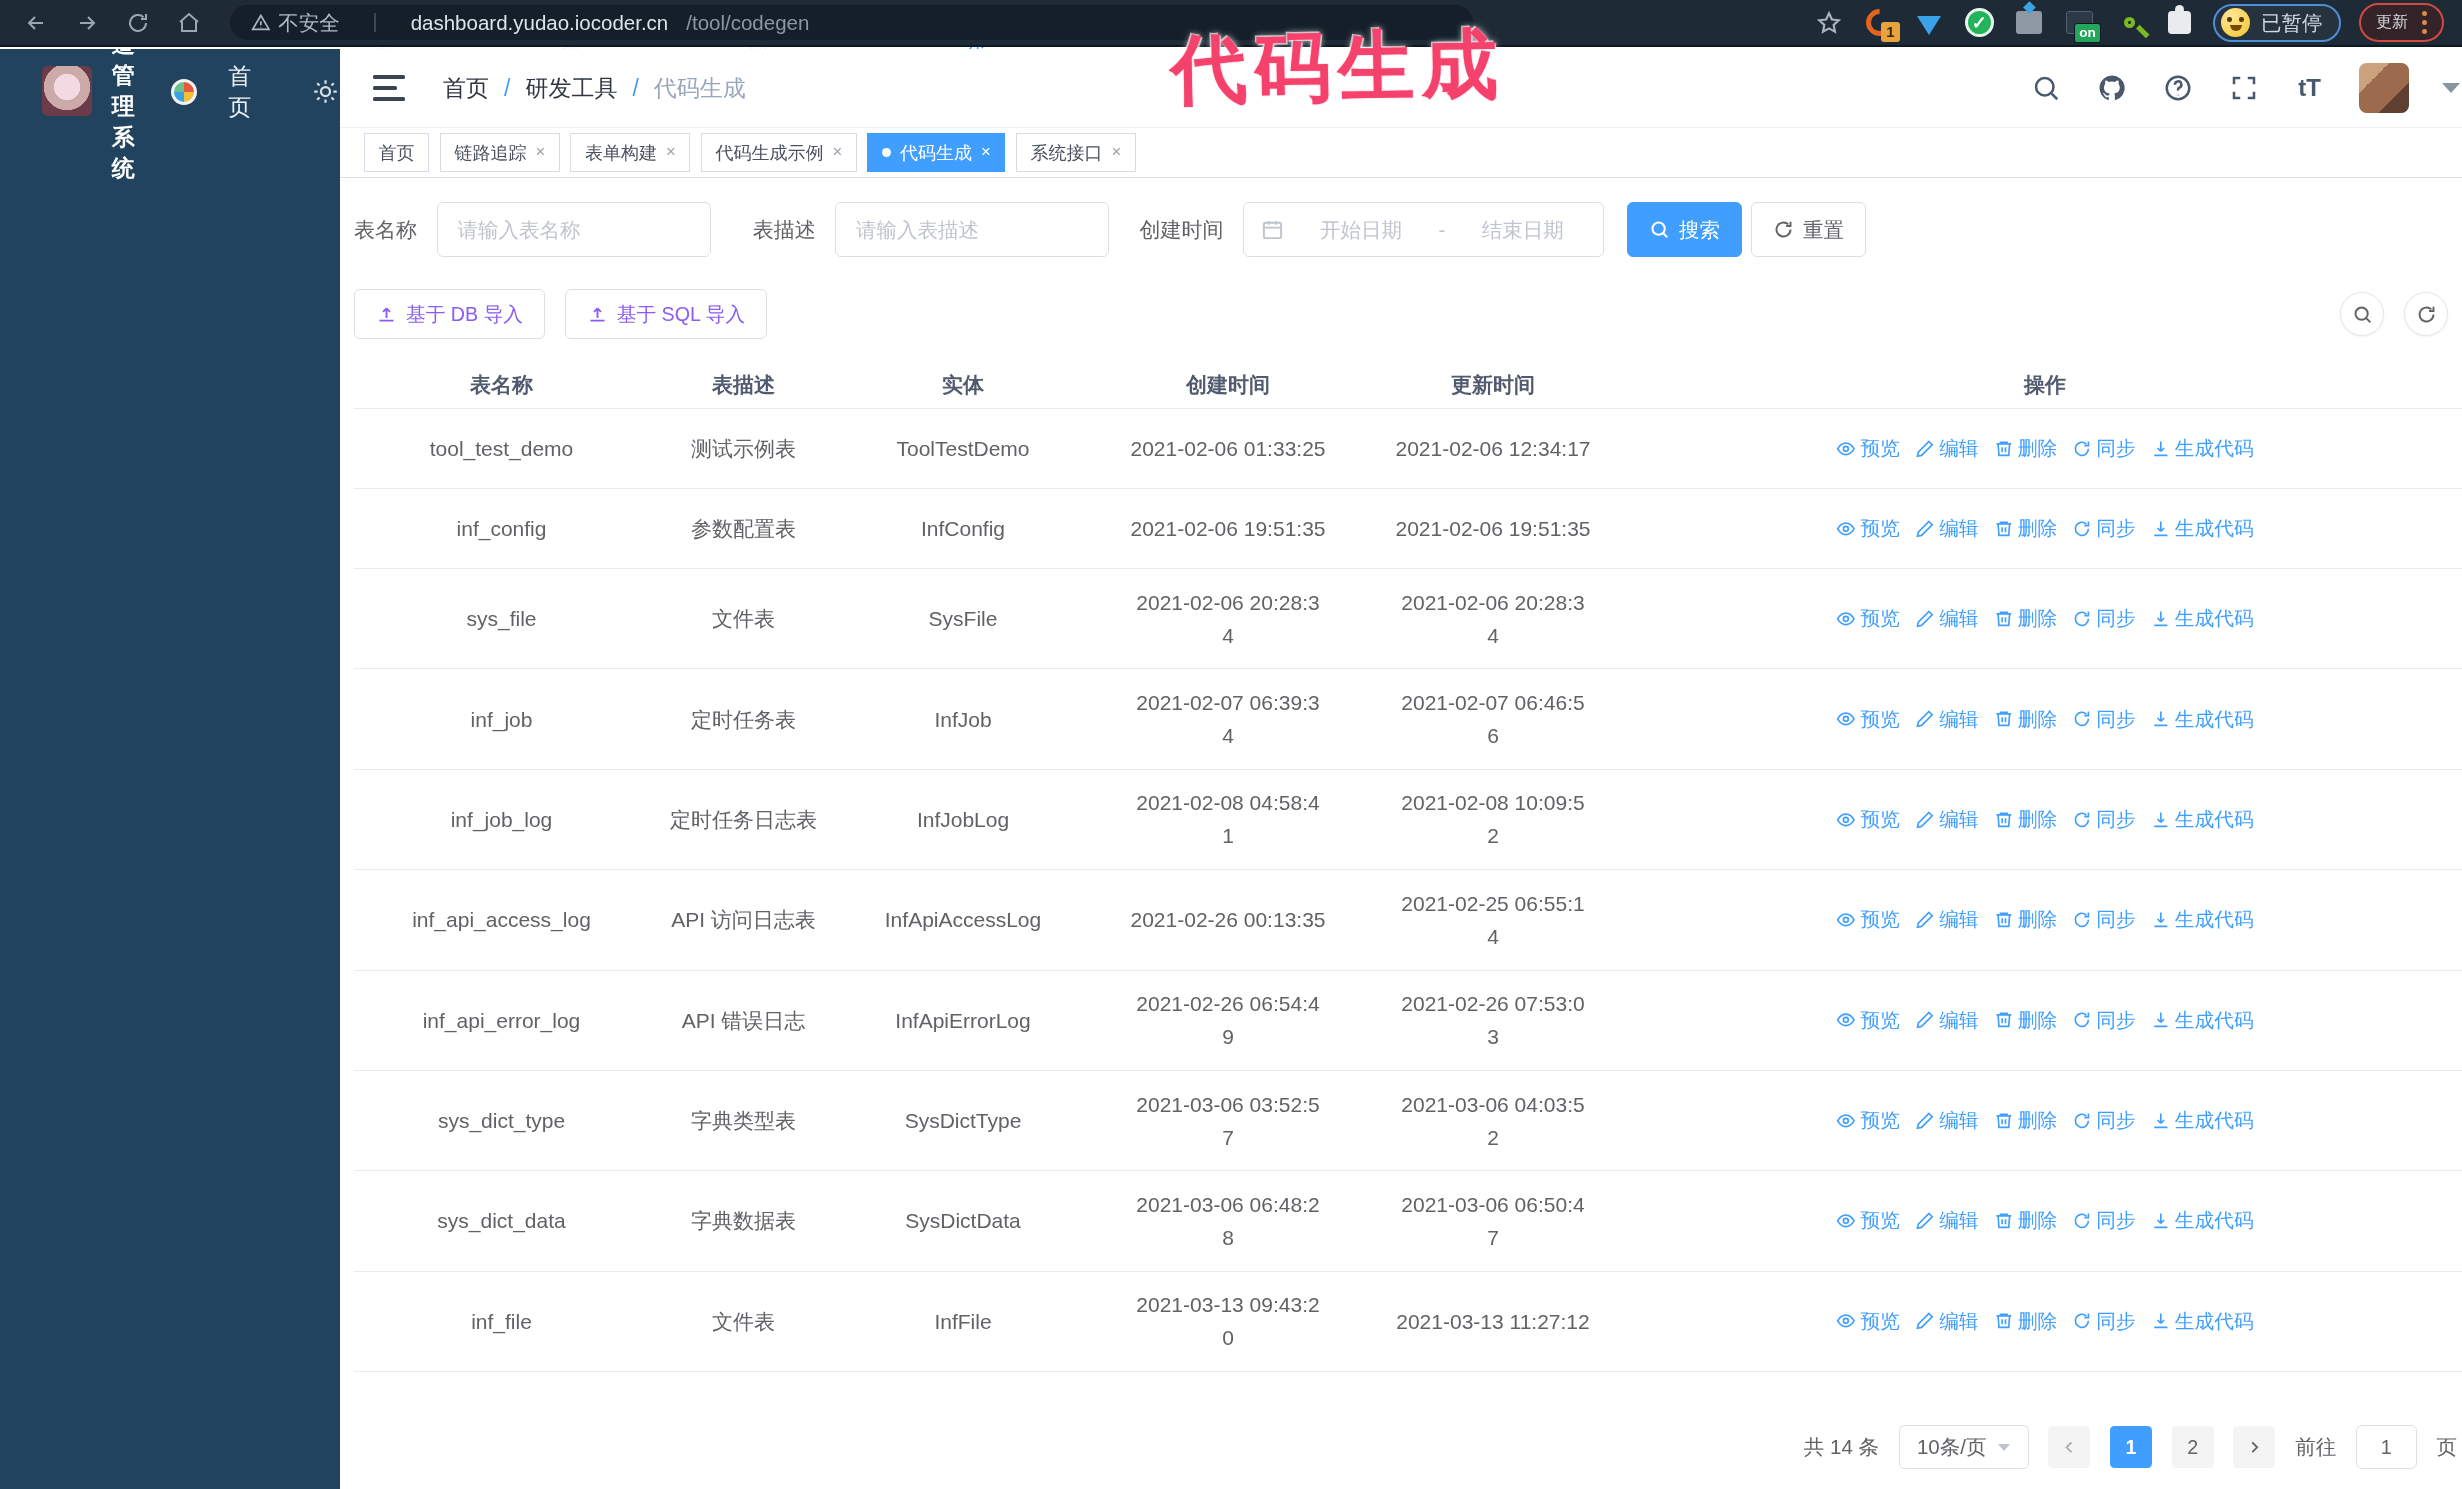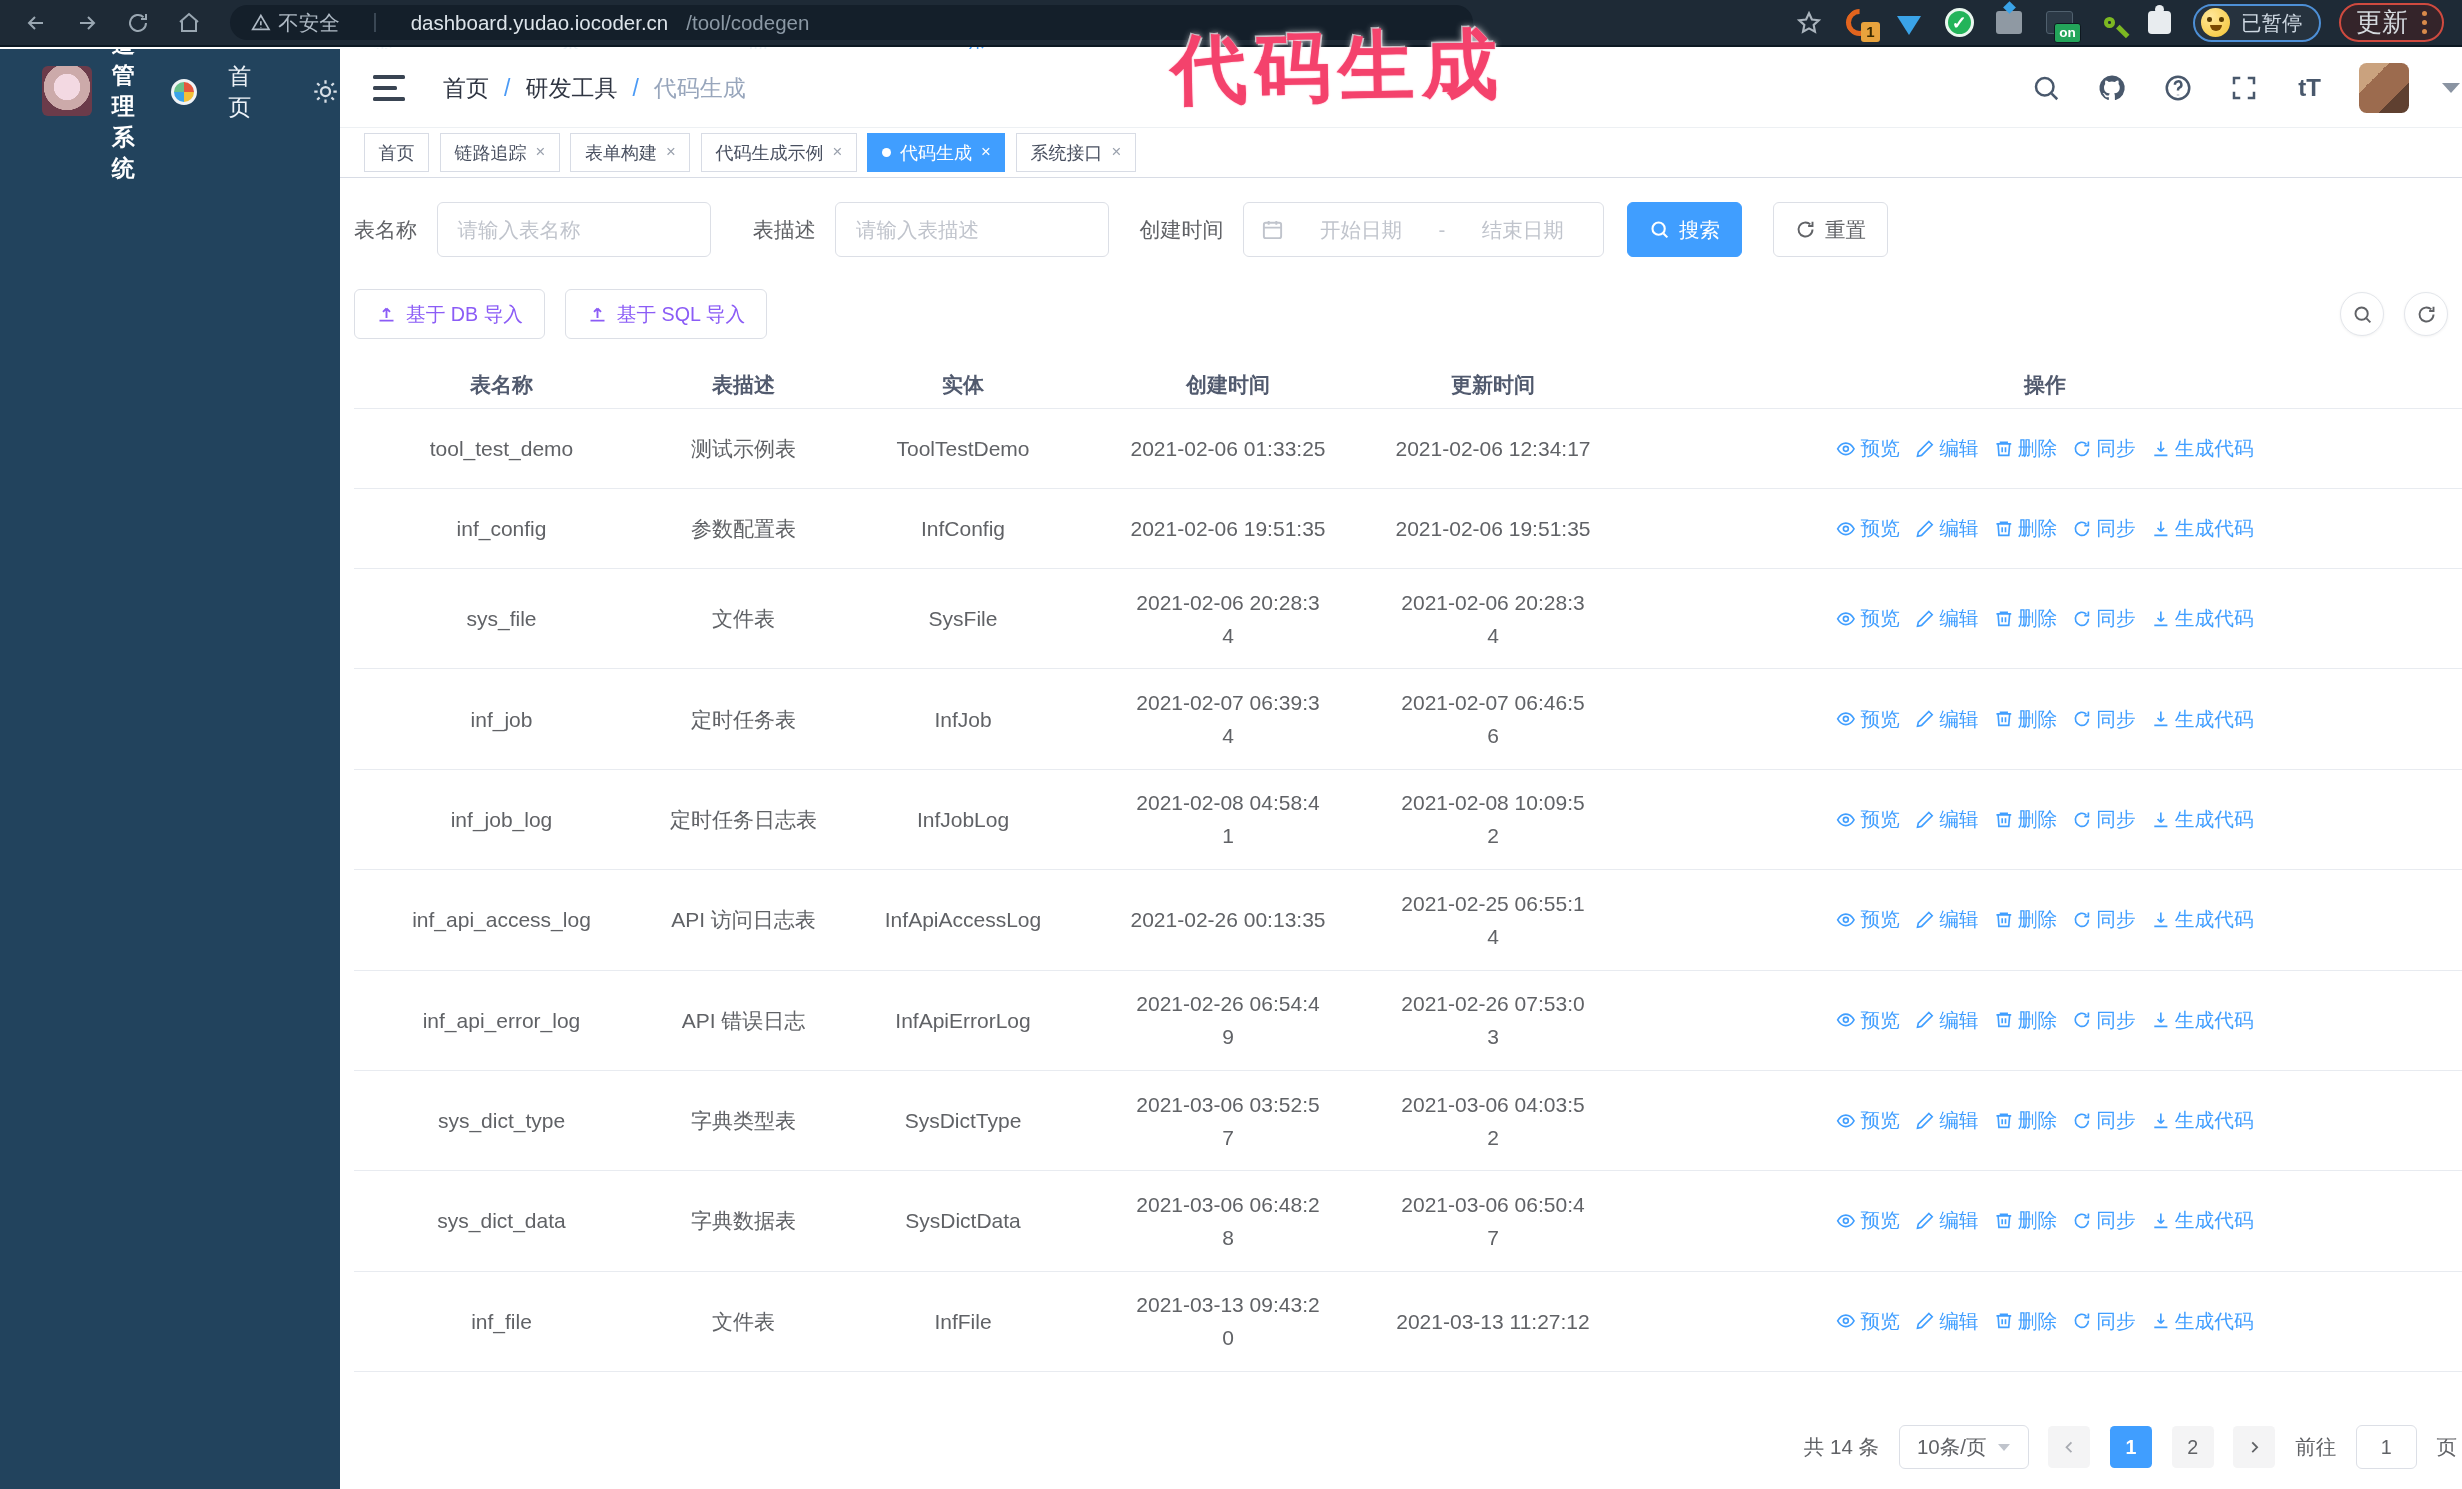--- a/index.html
+++ b/index.html
@@ -57,21 +57,21 @@
     padding:0 16.7px 0 6px; border-radius:19px; border:2.3px solid #4d8fd6;
     background:#26323e; color:#cfd9e3; font-size:20.5px; }
   .emoji-face { width:29px; height:29px; border-radius:50%;
     background:radial-gradient(circle at 35% 30%, #ffe89a, #f5c331); position:relative; }
   .emoji-face:before { content:""; position:absolute; left:6px; top:9px; width:4.5px;
     height:4.5px; border-radius:50%; background:#5a3b00; box-shadow:12px 0 0 #5a3b00; }
   .emoji-face:after { content:""; position:absolute; left:8.3px; top:16.7px; width:12px;
     height:6px; border-radius:0 0 12px 12px; background:#7a4a00; }
   .update-group { display:flex; align-items:center; gap:13.6px; height:39px;
     padding:0 15px; border-radius:19.7px; border:2.3px solid #cf4a3f; background:#34242a; }
-  .update-label { color:#d4d9de; font-size:26px; }
+  .update-label { color:#d4d9de; font-size:16px; }
   .dots-menu { display:flex; flex-direction:column; gap:3.8px; }
   .dots-menu i { width:5.3px; height:5.3px; border-radius:50%; background:#d98a4a; }
 
   
   .app { position:absolute; left:0; top:49px; width:2462px; height:1440px;
     display:flex; }
 
   
   .sidebar { width:340px; flex:none; background:#22435d; color:#e7edf3;
     display:flex; flex-direction:row; }
@@ -150,21 +150,21 @@
     font-size:20.5px; }
   .date-box svg { width:23px; height:23px; color:#c0c4cc; flex:none; }
   .date-ph { flex:1; text-align:center; }
   .date-sep { color:#c0c4cc; }
   .btn { height:55px; display:inline-flex; align-items:center; gap:9px;
     border-radius:6px; font-size:20.5px; padding:0 21px; cursor:pointer;
     border:1.5px solid #dcdfe6; background:#fff; color:#606266; }
   .btn svg { width:21px; height:21px; }
   .btn.primary { background:#409eff; border-color:#409eff; color:#fff; }
   .btn-search { margin-left:23px; }
-  .btn-reset { margin-left:31px; }
+  .btn-reset { margin-left:9px; }
 
   .toolbar-row { display:flex; align-items:center; margin-bottom:23px; }
   .import-btn { height:50px; font-size:19.7px; color:#8b5cf6; }
   .import-btn + .import-btn { margin-left:19.7px; }
   .round-btns { margin-left:auto; display:flex; gap:19.7px; padding-right:24px; }
   .round-btn { width:44px; height:44px; border-radius:50%; border:1.5px solid #e3e6eb;
     background:#fff; display:flex; align-items:center; justify-content:center;
     color:#606266; cursor:pointer; box-shadow:0 0.8px 3px rgba(0,0,0,.06); }
   .round-btn svg { width:21px; height:21px; }
 

